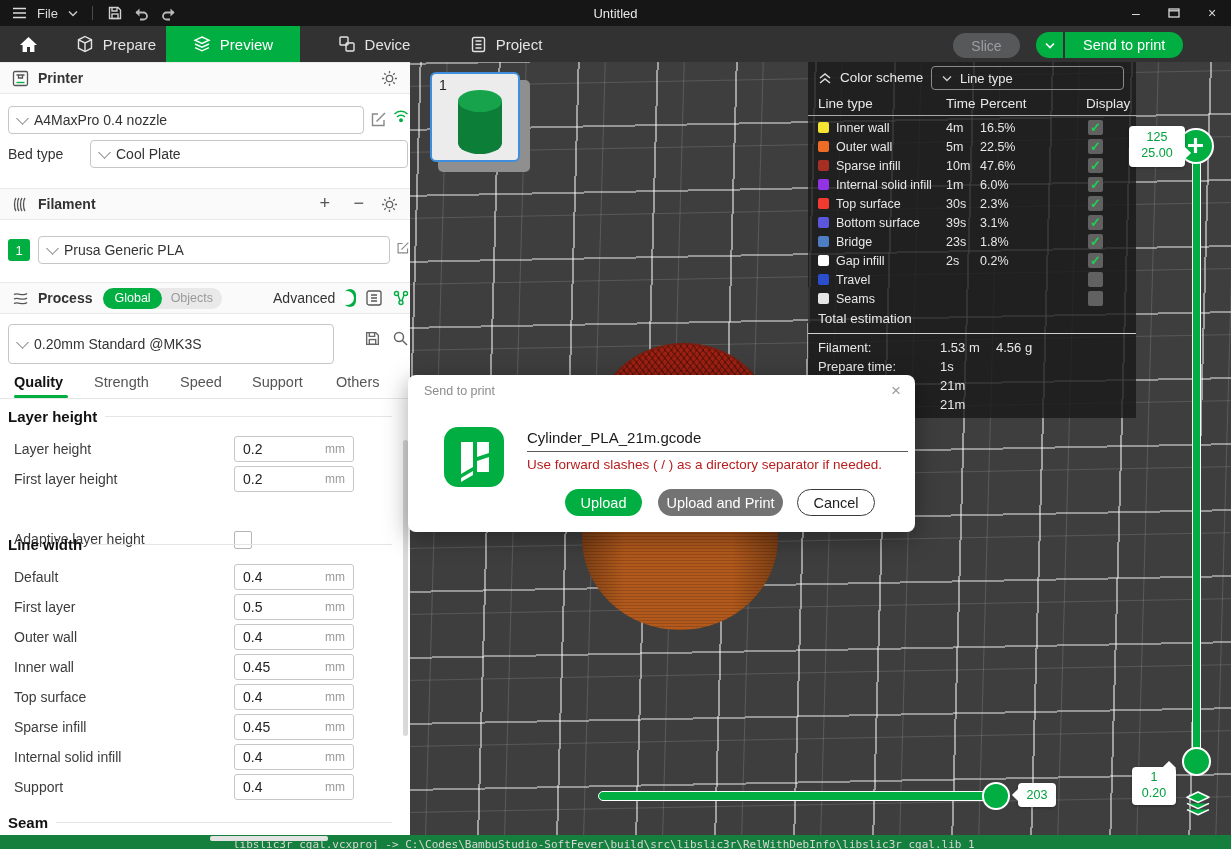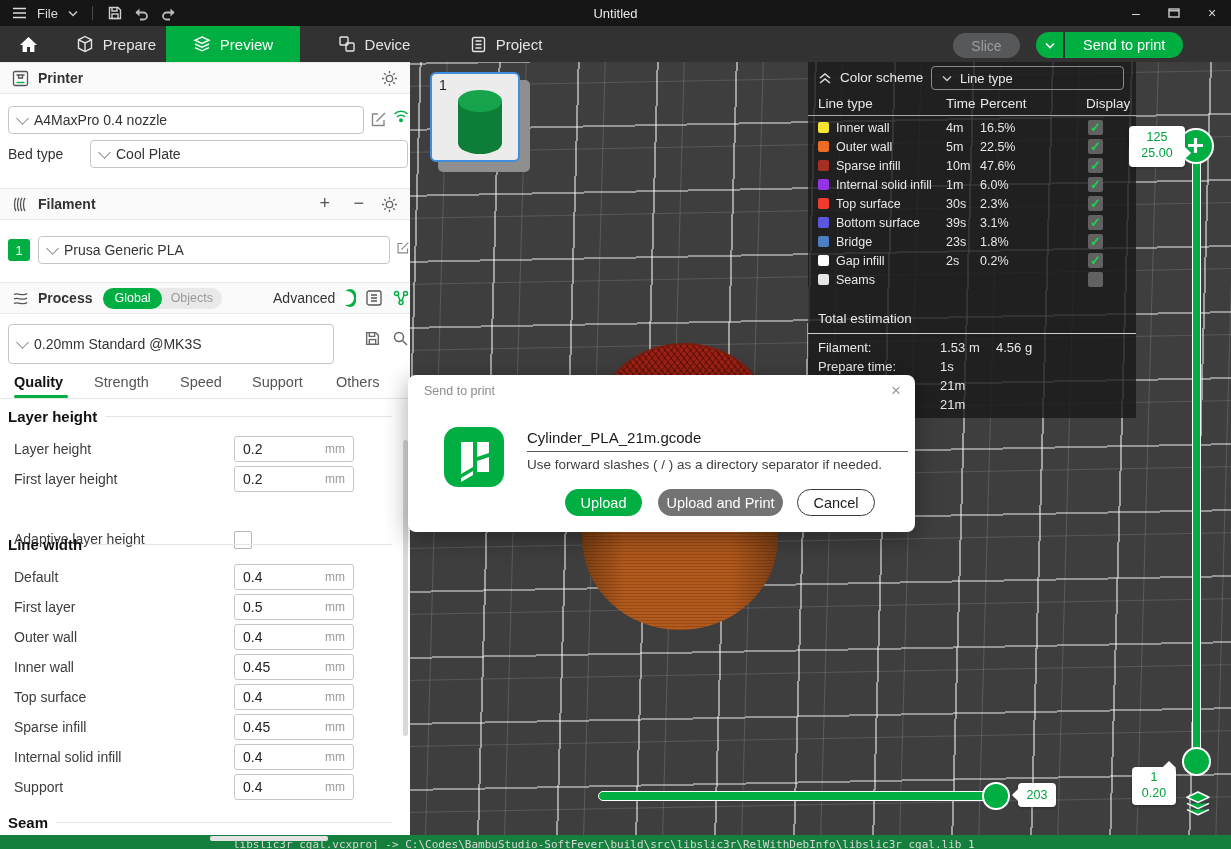--- a/index.html
+++ b/index.html
@@ -289,20 +289,27 @@
             <span class="lg-cb">✓</span>
           </div>
           <div class="lg-row">
             <span class="sw" style="background: rgb(255, 255, 255);"></span>
             <span class="lg-label">Gap infill</span>
             <span class="lg-time">2s</span>
             <span class="lg-pct">0.2%</span>
             <span class="lg-cb">✓</span>
           </div>
           <div class="lg-row">
+            <span class="sw" style="background: rgb(43, 78, 207);"></span>
+            <span class="lg-label">Travel</span>
+            <span class="lg-time"></span>
+            <span class="lg-pct"></span>
+            <span class="lg-cb"></span>
+          </div>
+          <div class="lg-row">
             <span class="sw" style="background: rgb(230, 230, 230);"></span>
             <span class="lg-label">Seams</span>
             <span class="lg-time"></span>
             <span class="lg-pct"></span>
             <span class="lg-cb"></span>
           </div>
         </div>
 
       <span class="abs" style="left:10px;top:249px;font-size:13.5px;">Total estimation</span>
       <div class="abs" style="left:0;top:271px;width:328px;height:1px;background:#cfcfcf;"></div>
@@ -593,21 +600,21 @@
     <span class="abs" style="right:14px;top:6px;font-size:17px;color:#9a9a9a;">×</span>
     <div class="abs" style="left:36px;top:52px;width:60px;height:60px;background:#00ae42;border-radius:14px;">
       <svg width="60" height="60" viewBox="0 0 60 60">
         <polygon points="17,15 29,15 29,40 17,47" fill="#fff"></polygon>
         <polygon points="17,51 29,44 29,48 17,55" fill="#fff"></polygon>
         <polygon points="33,15 45,15 45,26 33,30" fill="#fff"></polygon>
         <polygon points="33,34 45,30 45,45 33,45" fill="#fff"></polygon>
       </svg>
     </div>
     <div class="abs" style="left:119px;top:50px;width:381px;height:26px;border-bottom:1px solid #5a5a5a;font-size:15px;color:#1a1a1a;line-height:26px;">Cylinder_PLA_21m.gcode</div>
-    <div class="abs" style="left:119px;top:82px;width:392px;font-size:13.5px;color:#404040;">Use forward slashes ( / ) as a directory separator if needed.</div>
+    <div class="abs" style="left:119px;top:82px;width:392px;font-size:13.5px;color:#b91c1c;">Use forward slashes ( / ) as a directory separator if needed.</div>
     <div class="dlg-btn" style="left:157px;width:77px;background:#00ae42;color:#fff;">Upload</div>
     <div class="dlg-btn" style="left:250px;width:125px;background:#737373;color:#fff;">Upload and Print</div>
     <div class="dlg-btn" style="left:389px;width:78px;background:#fff;border:1.5px solid #3a3a3a;color:#222;">Cancel</div>
   </div>
 
   <div class="console">
     <div class="abs" style="left:210px;top:1px;width:118px;height:5px;background:#e3e3e3;border-radius:2px;"></div>
     <span>libslic3r_cgal.vcxproj -&gt; C:\Codes\BambuStudio-SoftFever\build\src\libslic3r\RelWithDebInfo\libslic3r_cgal.lib  1</span>
   </div>
 

